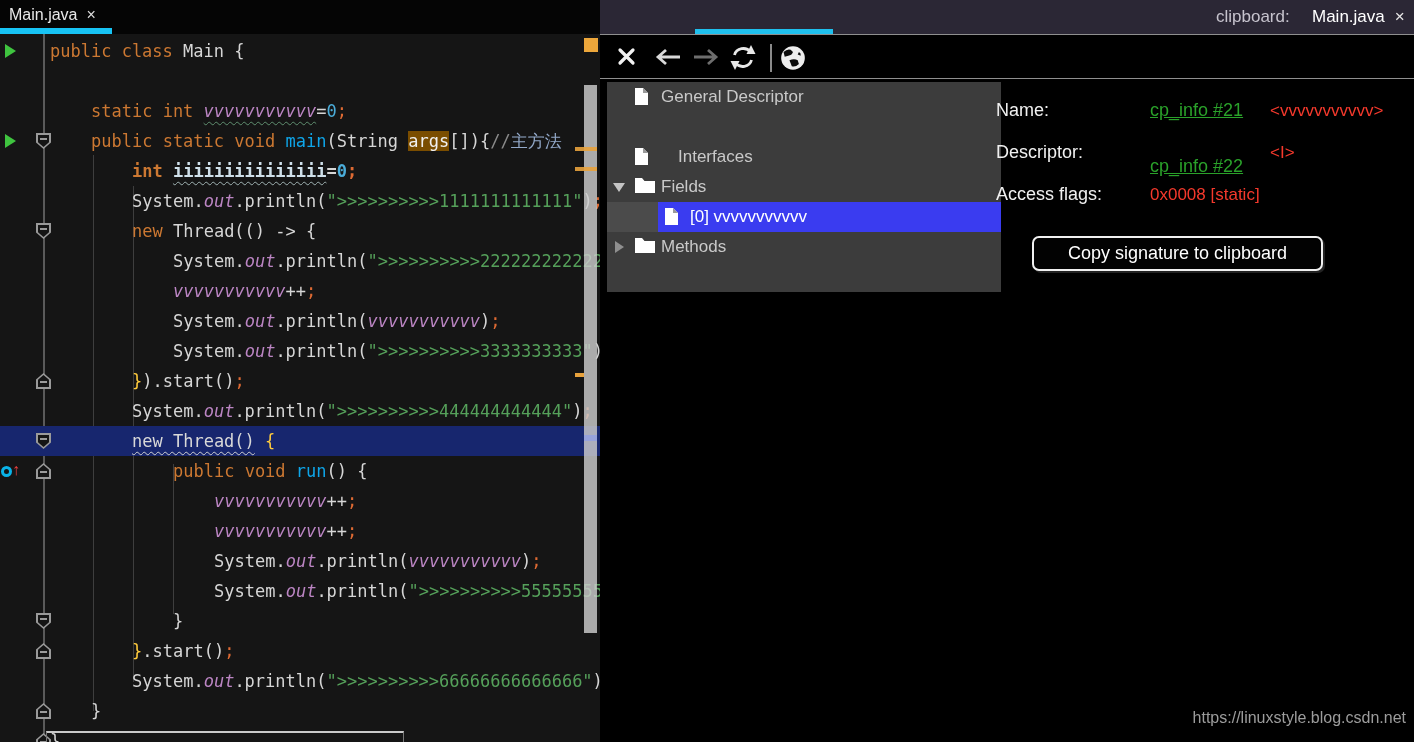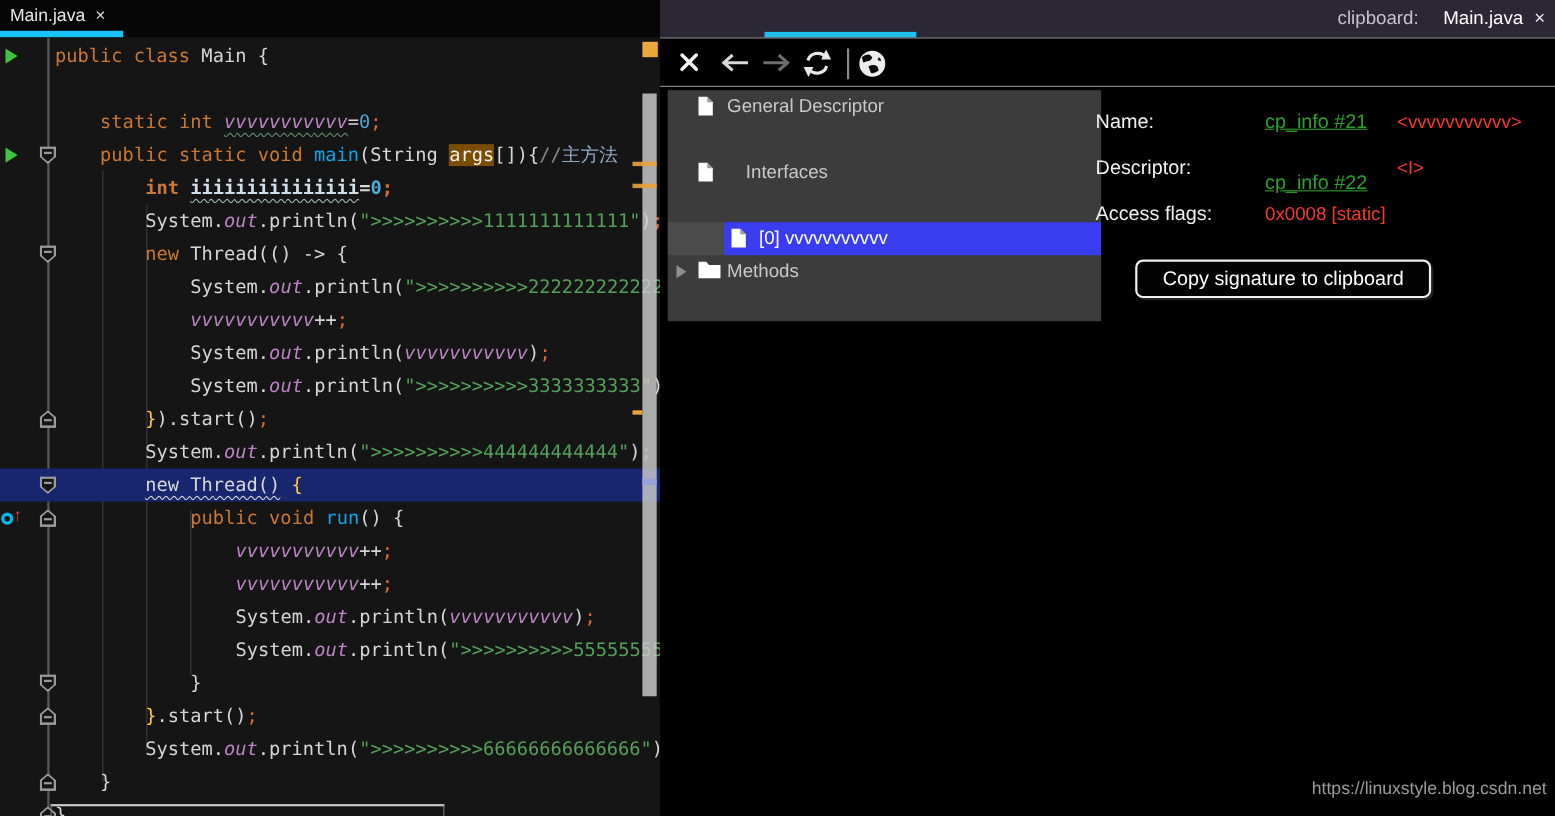--- a/index.html
+++ b/index.html
@@ -70,21 +70,21 @@
   .tree-row.selected .lbl { color:#fff; }
   .tw-right { position:absolute; left:8px; top:9px; width:0; height:0;
               border-left:9px solid #8f8f8f; border-top:6px solid transparent; border-bottom:6px solid transparent; }
   .tw-down { position:absolute; left:6px; top:11px; width:0; height:0;
              border-top:9px solid #c4c4c4; border-left:6px solid transparent; border-right:6px solid transparent; }
   .ticon { position:absolute; top:5px; }
 
   .det-label { position:absolute; left:996px; font-size:18px; color:#f0f0f0; }
   .det-link  { position:absolute; left:1150px; font-size:18px; color:#2aa12a; text-decoration:underline; cursor:pointer; }
   .det-value { position:absolute; font-size:17px; color:#f5392c; }
-  #copy-btn { position:absolute; left:1032px; top:236px; height:35px; padding:0 23px; background:#020202;
+  #copy-btn { position:absolute; left:1032px; top:236px; height:35px; padding:0 34px; background:#020202;
               color:#fff; font-size:18px; font-family:"Liberation Sans",sans-serif;
               border:2px solid #f0f0f0; border-radius:7px; box-shadow:2px 2px 0 rgba(140,140,140,0.25); }
   #watermark { position:absolute; right:8px; top:709px; font-size:16px; color:#9c9c9c; }
 </style>
 </head>
 <body>
 
 <div id="left-pane" class="abs">
   <div id="l-tabbar" class="abs">
     <div id="l-tab" class="abs">
@@ -236,20 +236,27 @@
         </svg></span>
       <span class="lbl" style="left: 54px;">General Descriptor</span>
     </div>
     <div class="tree-row" style="top: 60px;">
       <span class="ticon" style="left: 27px;"><svg width="15" height="19" viewBox="0 0 15 19">
           <path d="M1 1 h8 l5 5 v12 H1 z" fill="#fff"></path>
           <path d="M9 1 l5 5 h-5 z" fill="#9a9a9a"></path>
         </svg></span>
       <span class="lbl" style="left: 54px; margin-left: 17px;">Interfaces</span>
     </div>
+    <div class="tree-row" style="top: 90px;">
+      <div class="tw-down"></div>
+      <span class="ticon" style="left: 27px;"><svg width="22" height="17" viewBox="0 0 22 17">
+          <path d="M1 1 h7 l2.5 3 H21 v12 H1 z" fill="#fff"></path>
+        </svg></span>
+      <span class="lbl" style="left: 54px;">Fields</span>
+    </div>
     <div class="tree-row selected" style="top: 120px;">
       <div class="tree-sel-strip"></div>
       <div class="tree-sel-blue"></div>
       <span class="ticon" style="left: 57px;"><svg width="15" height="19" viewBox="0 0 15 19">
           <path d="M1 1 h8 l5 5 v12 H1 z" fill="#fff"></path>
           <path d="M9 1 l5 5 h-5 z" fill="#9a9a9a"></path>
         </svg></span>
       <span class="lbl" style="left: 83px;">[0] vvvvvvvvvvv</span>
     </div>
     <div class="tree-row" style="top: 150px;">

